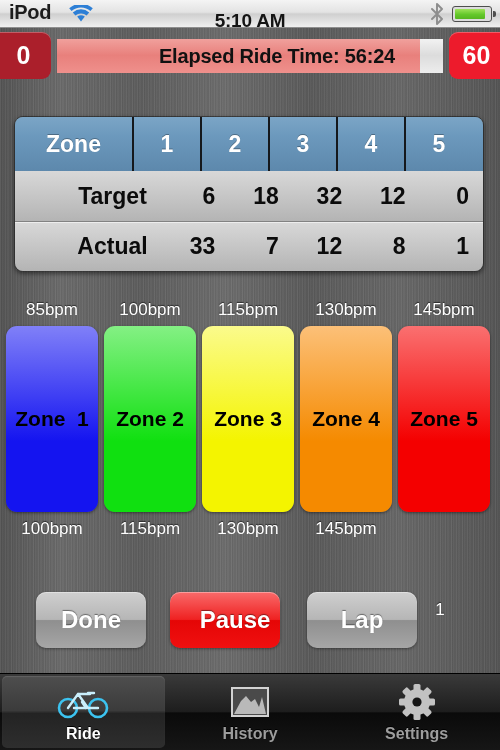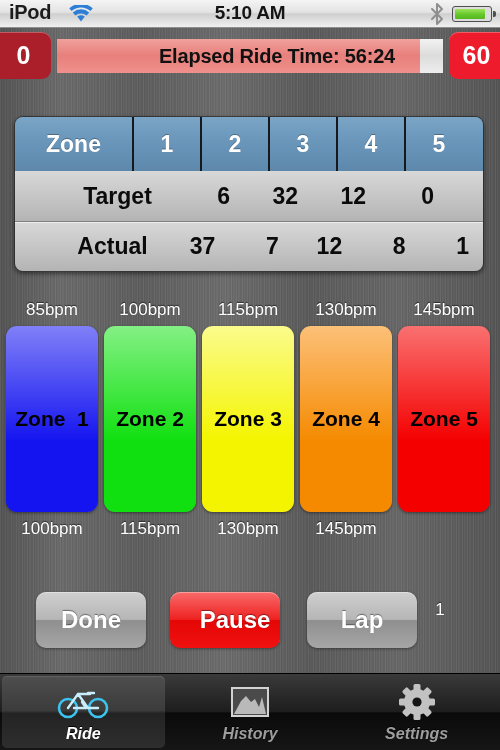--- a/index.html
+++ b/index.html
@@ -35,21 +35,21 @@
     background:linear-gradient(180deg,#f4f4f4 0%,#e3e3e3 45%,#cfcfcf 52%,#f0f0f0 100%);
     border-bottom:1px solid #8e8e8e;
     box-sizing:border-box;
   }
   .sb-carrier{
     position:absolute;left:9px;top:1px;font-size:20px;font-weight:bold;color:#1c1c1c;
     letter-spacing:-0.3px;
   }
   .sb-wifi{position:absolute;left:68px;top:5px;width:26px;height:18px;}
   .sb-time{
-    position:absolute;left:0;top:2px;width:500px;text-align:center;
+    position:absolute;left:0;top:10px;width:500px;text-align:center;
     font-size:19px;font-weight:bold;color:#141414;letter-spacing:-0.2px;
   }
   .sb-bt{position:absolute;right:56px;top:3px;width:14px;height:22px;}
   .sb-batt{
     position:absolute;right:8px;top:6px;width:40px;height:16px;
     border:1.5px solid #4e4e4e;border-radius:3px;box-sizing:border-box;
     background:#dcdcdc;
   }
   .sb-batt:after{
     content:"";position:absolute;right:-5px;top:4px;width:3px;height:6px;
@@ -155,21 +155,20 @@
     position:absolute;left:425px;top:8px;width:30px;text-align:center;
     font-size:17px;color:#fff;text-shadow:0 -1px 1px rgba(0,0,0,0.6);
   }
 
   
   .tabbar{
     position:absolute;left:0;bottom:0;width:500px;height:76px;
     background:linear-gradient(180deg,#3a3a3a 0%,#1d1d1d 50%,#0a0a0a 51%,#161616 100%);
     border-top:1px solid #000;
     display:flex;
-    font-style:italic;
   }
   .tab{
     position:relative;flex:1;display:flex;flex-direction:column;
     align-items:center;justify-content:flex-end;padding-bottom:5px;
     box-sizing:border-box;margin:2px;border-radius:5px;
   }
   .tab.active{
     background:linear-gradient(180deg,#4e4e4e 0%,#3b3b3b 48%,#232323 52%,#2e2e2e 100%);
     box-shadow:inset 0 1px 1px rgba(255,255,255,0.12);
   }
@@ -215,28 +214,29 @@
       <div class="tcell znum">1</div>
       <div class="tcell znum">2</div>
       <div class="tcell znum">3</div>
       <div class="tcell znum">4</div>
       <div class="tcell znum">5</div>
     </div>
 
     <div class="trow tbody">
       <div class="tcell lbl">Target</div>
       <div class="tcell znum">6</div>
+      <div class="tcell znum">18</div>
       <div class="tcell znum">32</div>
       <div class="tcell znum">12</div>
       <div class="tcell znum">0</div>
     </div>
 
     <div class="trow tbody last">
       <div class="tcell lbl">Actual</div>
-      <div class="tcell znum red">37</div>
+      <div class="tcell znum red">33</div>
       <div class="tcell znum">7</div>
       <div class="tcell znum">12</div>
       <div class="tcell znum">8</div>
       <div class="tcell znum red">1</div>
     </div>
   </div>
 
   <div class="zones" id="zones">
       <div class="zcol" style="left: 6px;">
         <div class="zlabel top">85bpm</div>

